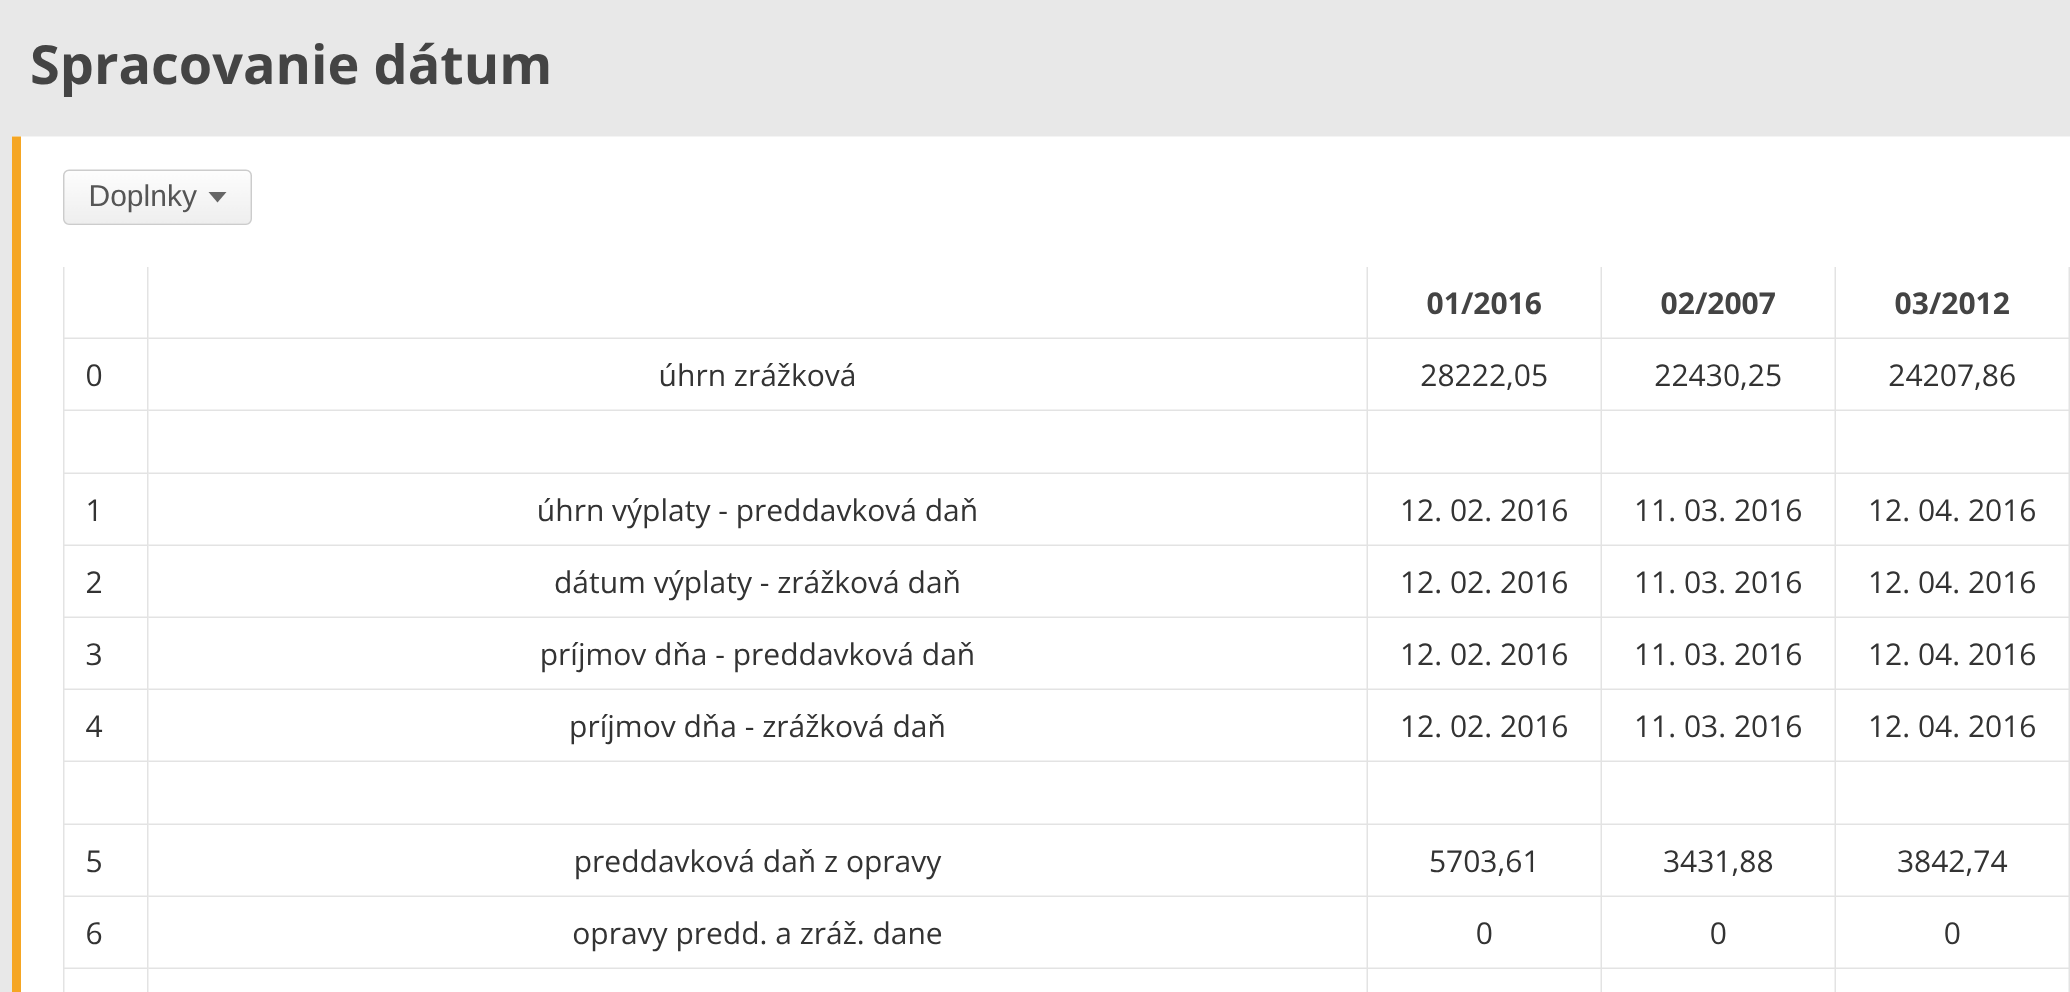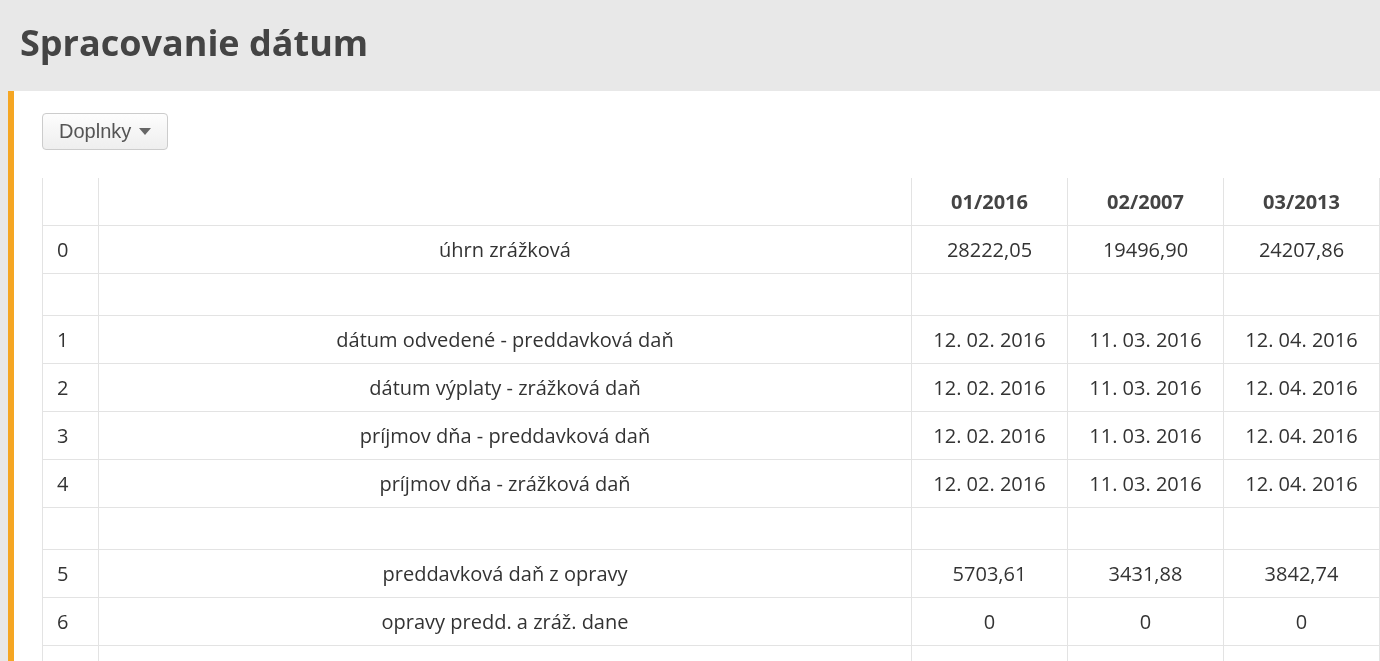--- a/index.html
+++ b/index.html
@@ -106,41 +106,41 @@
         <col class="mon">
         <col class="mon">
         <col class="mon">
     </colgroup>
     <thead>
       <tr>
         <th class="idx"></th>
         <th></th>
         <th>01/2016</th>
         <th>02/2007</th>
-        <th>03/2013</th>
+        <th>03/2012</th>
       </tr>
     </thead>
     <tbody id="tbody">
         <tr>
           <td class="idx">0</td>
           <td>úhrn zrážková</td>
           <td>28222,05</td>
-          <td>19496,90</td>
+          <td>22430,25</td>
           <td>24207,86</td>
         </tr>
         <tr class="spacer">
           <td></td>
           <td></td>
           <td></td>
           <td></td>
           <td></td>
         </tr>
         <tr>
           <td class="idx">1</td>
-          <td>dátum odvedené - preddavková daň</td>
+          <td>úhrn výplaty - preddavková daň</td>
           <td>12. 02. 2016</td>
           <td>11. 03. 2016</td>
           <td>12. 04. 2016</td>
         </tr>
         <tr>
           <td class="idx">2</td>
           <td>dátum výplaty - zrážková daň</td>
           <td>12. 02. 2016</td>
           <td>11. 03. 2016</td>
           <td>12. 04. 2016</td>

